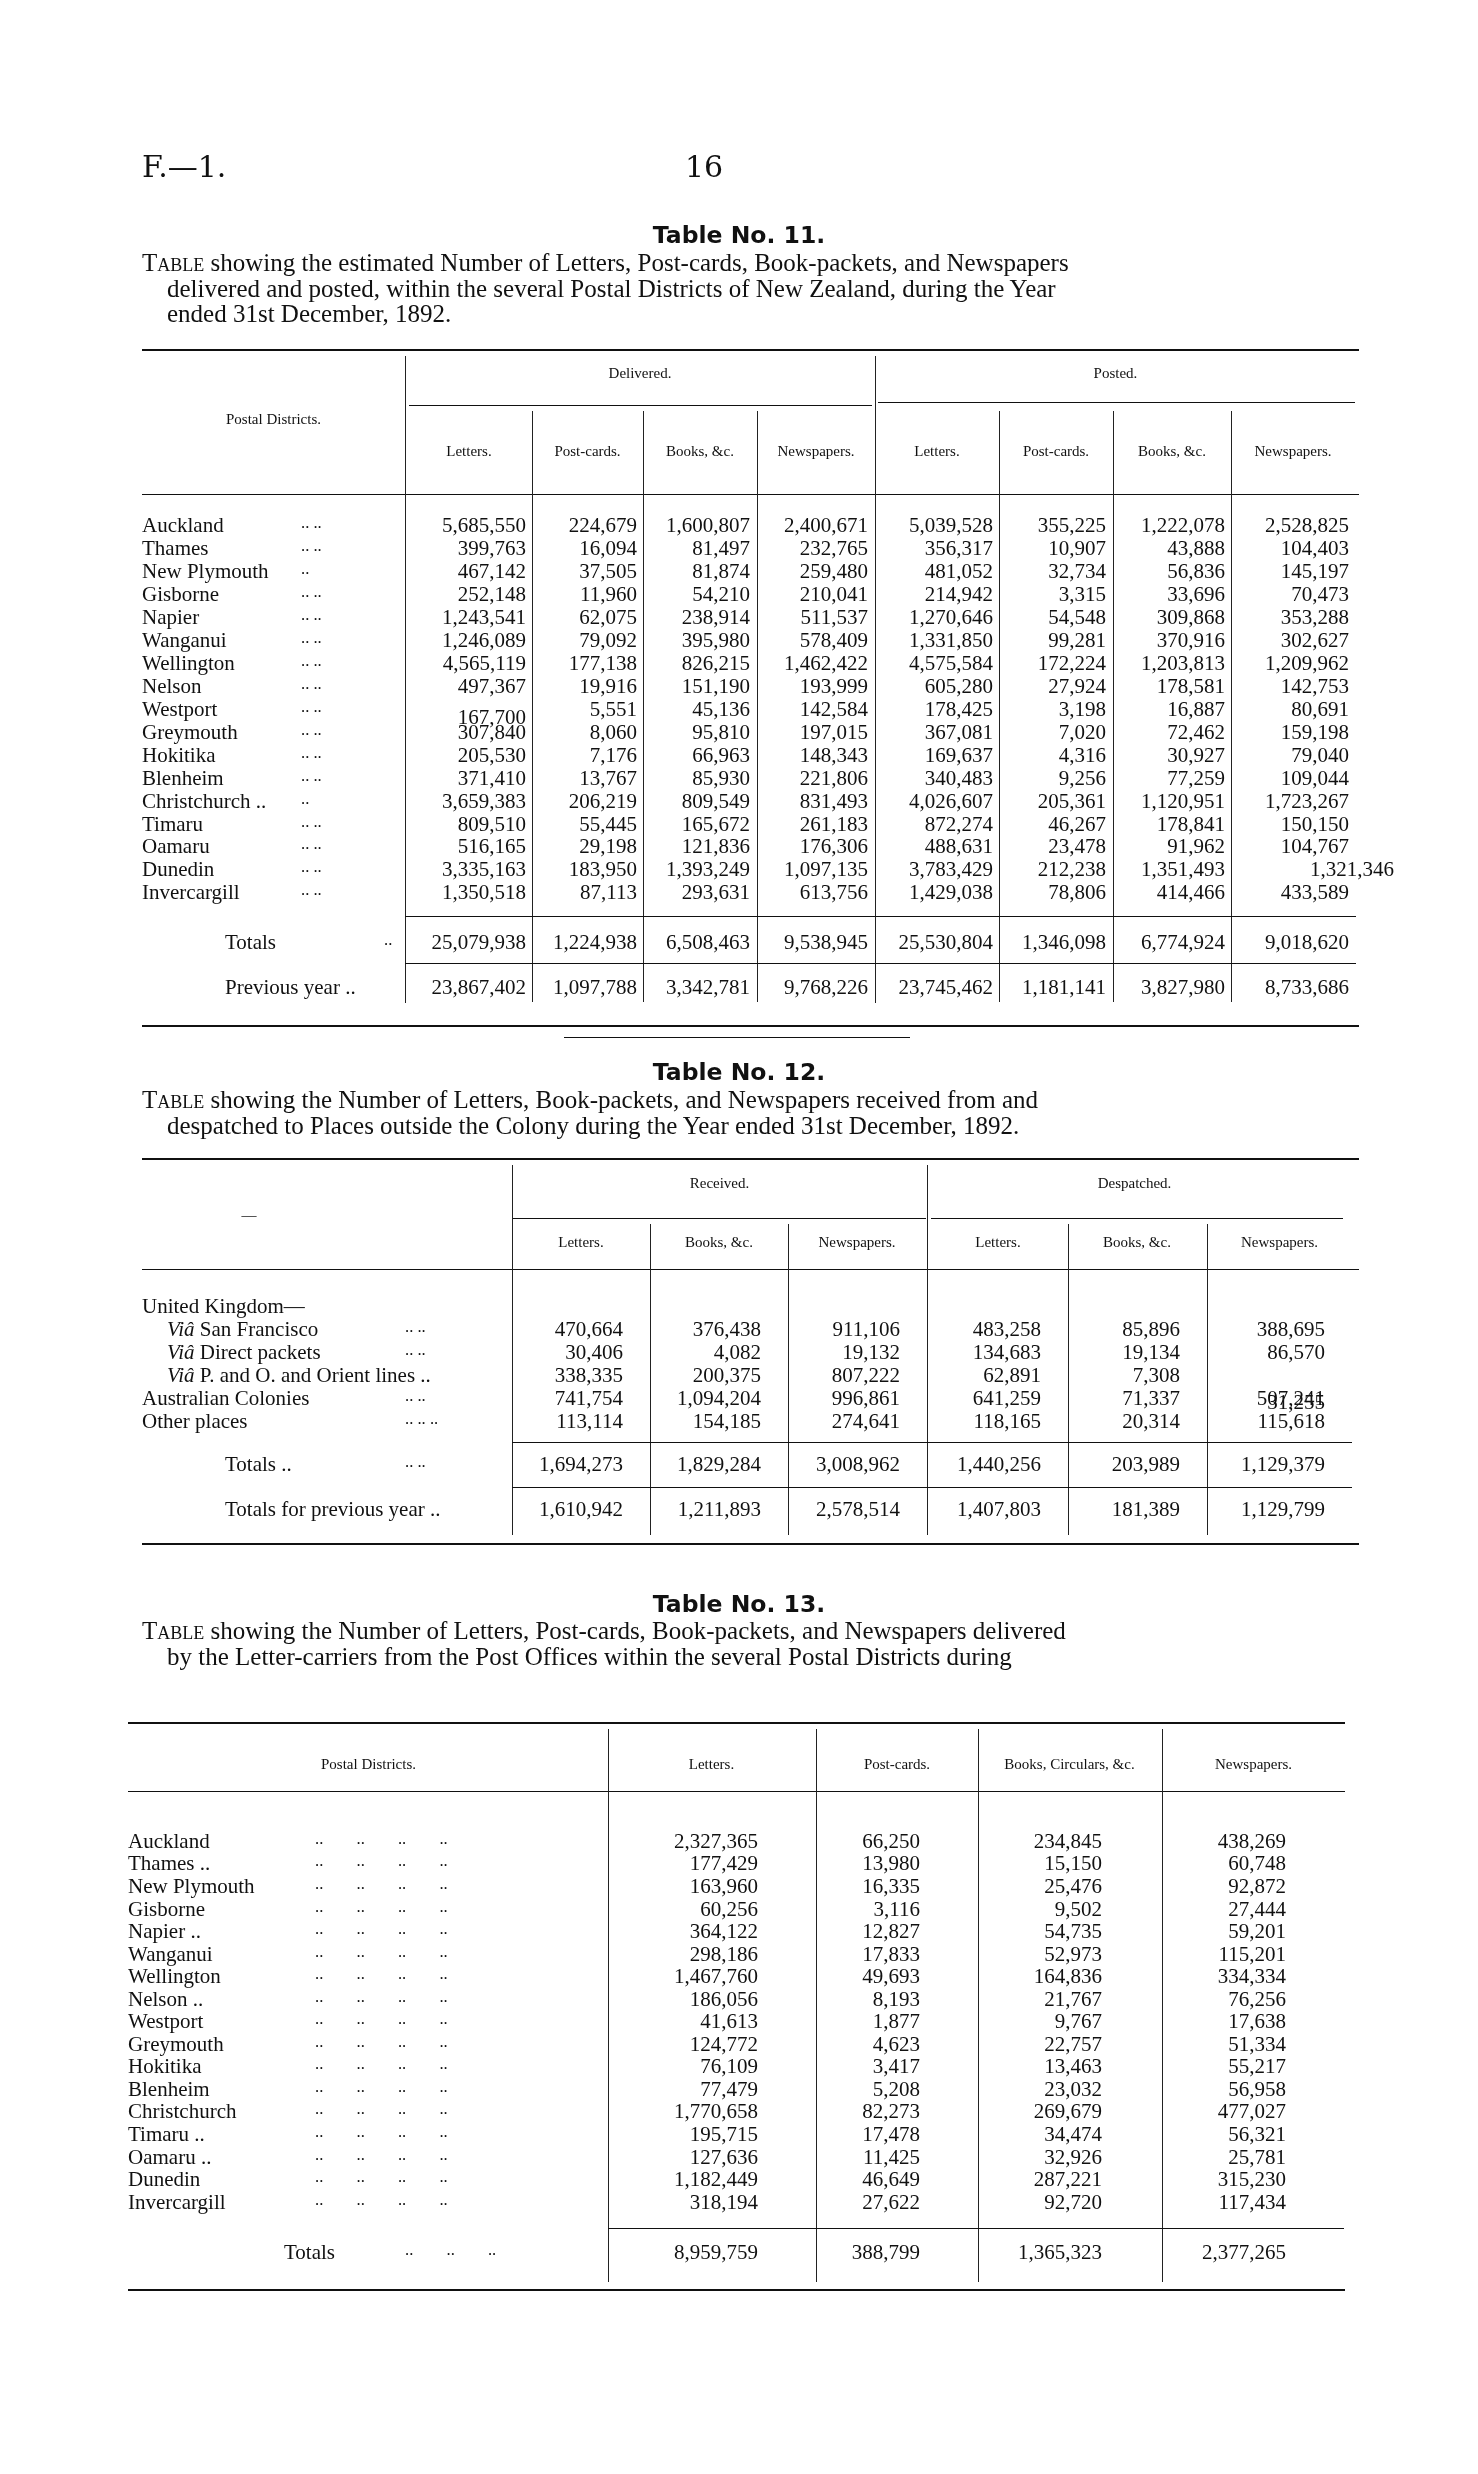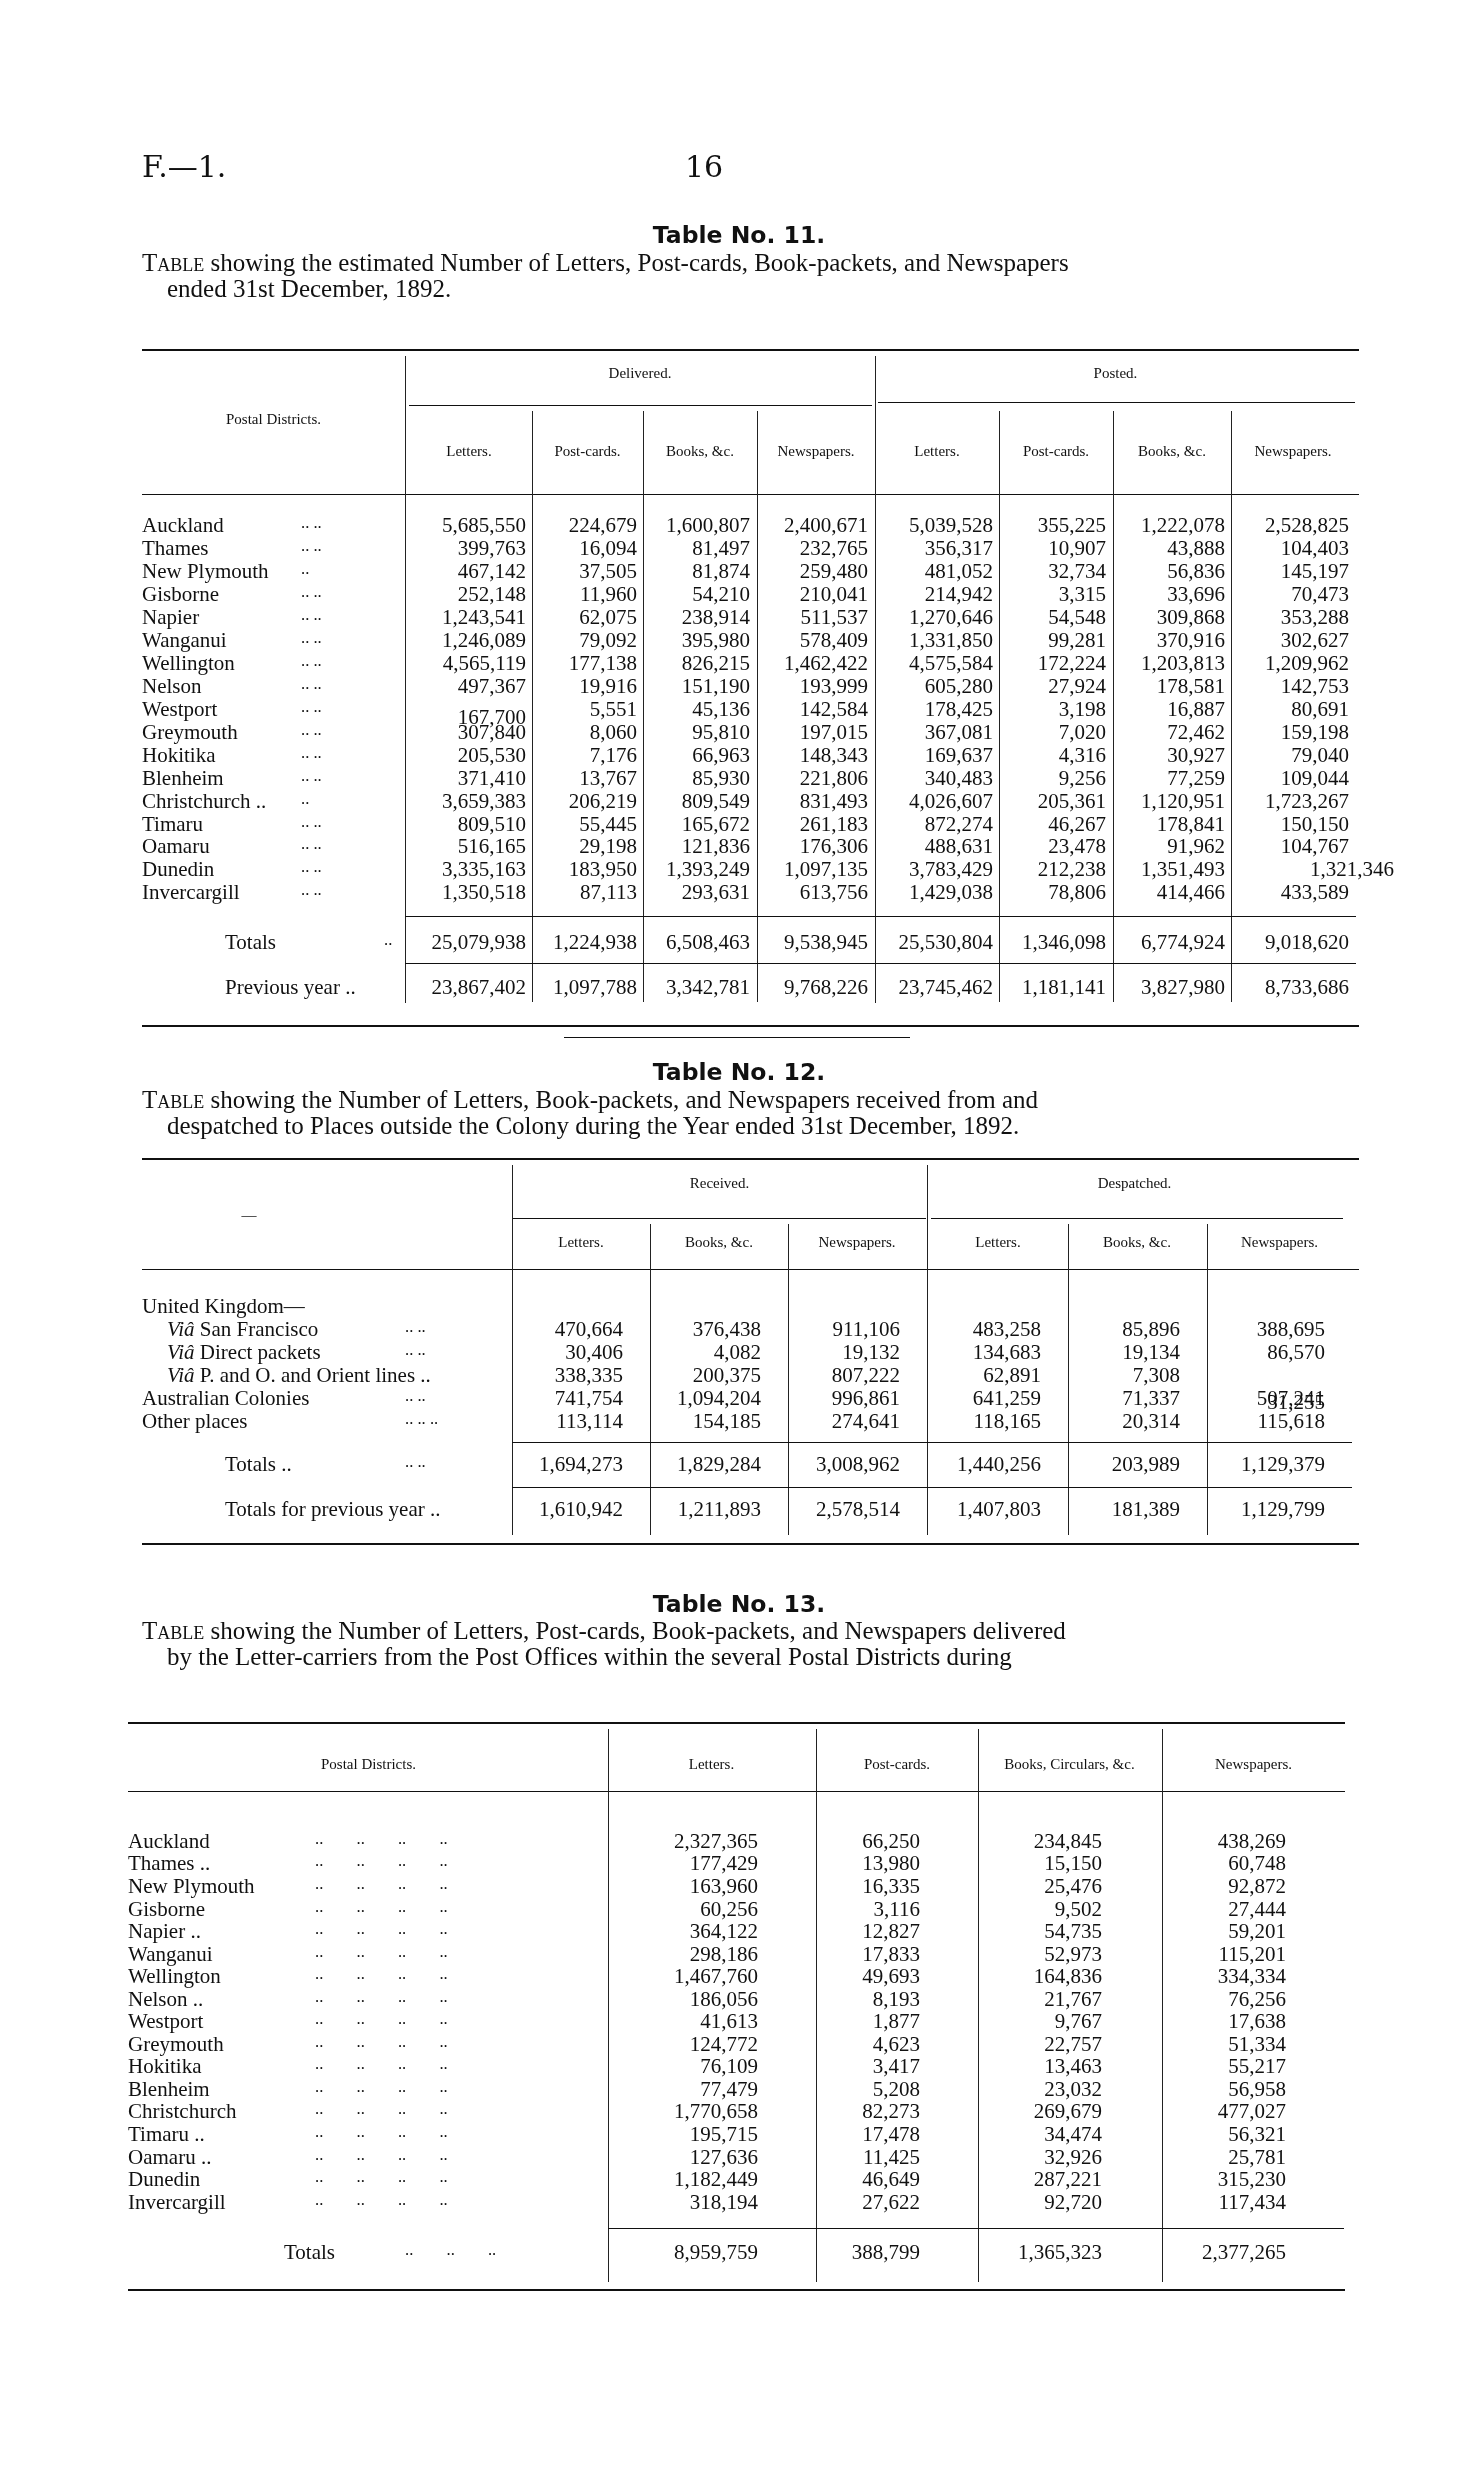--- a/index.html
+++ b/index.html
@@ -27,20 +27,21 @@
 </style>
 </head>
 <body>
 
 <div class="abs hdr-left">F.—1.</div>
 <div class="abs hdr-page">16</div>
 
 <div class="abs tbl-title" style="top:221px;">Table No. 11.</div>
 <div class="abs caption" style="left:142px; top:250px; width:1217px;">
   <div><span class="sc">Table</span><span> showing the estimated Number of Letters, Post-cards, Book-packets, and Newspapers</span></div>
+  <div class="l2">delivered and posted, within the several Postal Districts of New Zealand, during the Year</div>
   <div class="l2">ended 31st December, 1892.</div>
 </div>
 
 <div id="t11">
   <div class="rule" style="left:142px; top:349px; width:1217px;"></div>
 
   <div class="hcell" style="left:142px; top:411px; width:263px;">Postal Districts.</div>
   <div class="hcell" style="left:405px; top:365px; width:470px;">Delivered.</div>
   <div class="hcell" style="left:875px; top:365px; width:481px;">Posted.</div>
   <div class="rule thin" style="left:409px; top:405px; width:463px;"></div>

